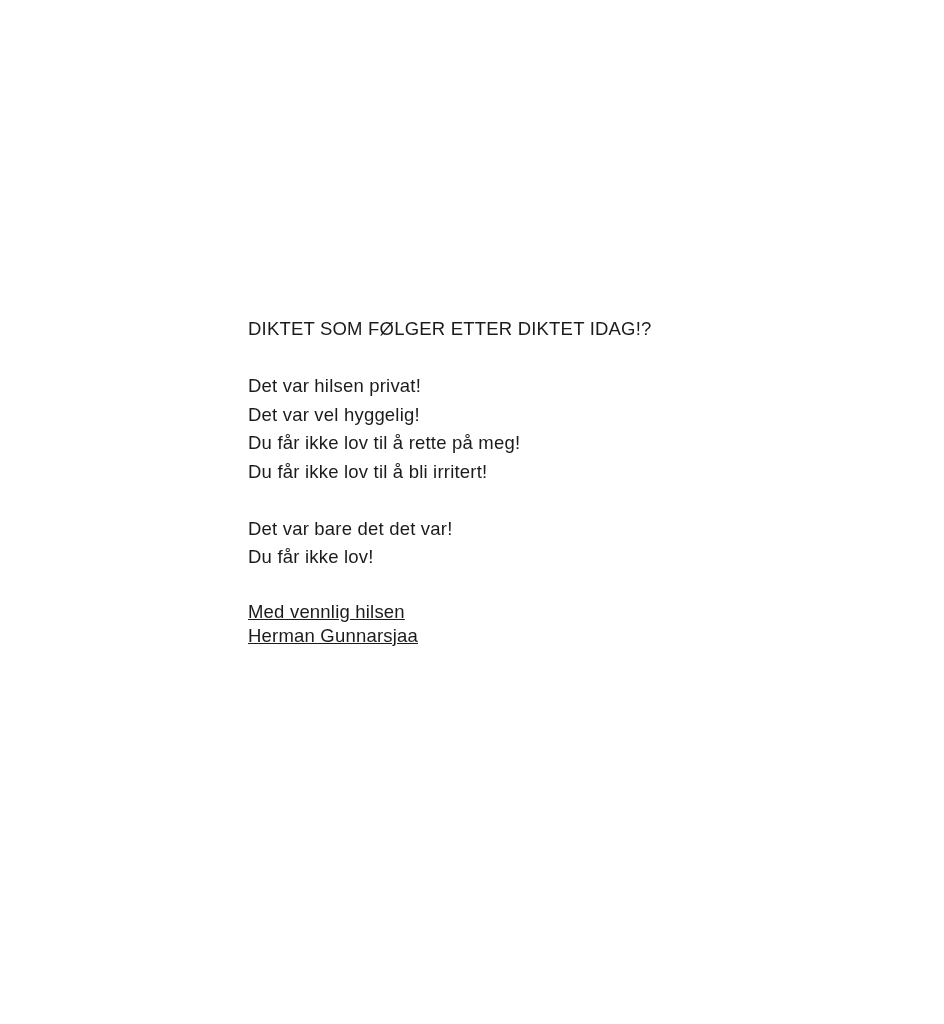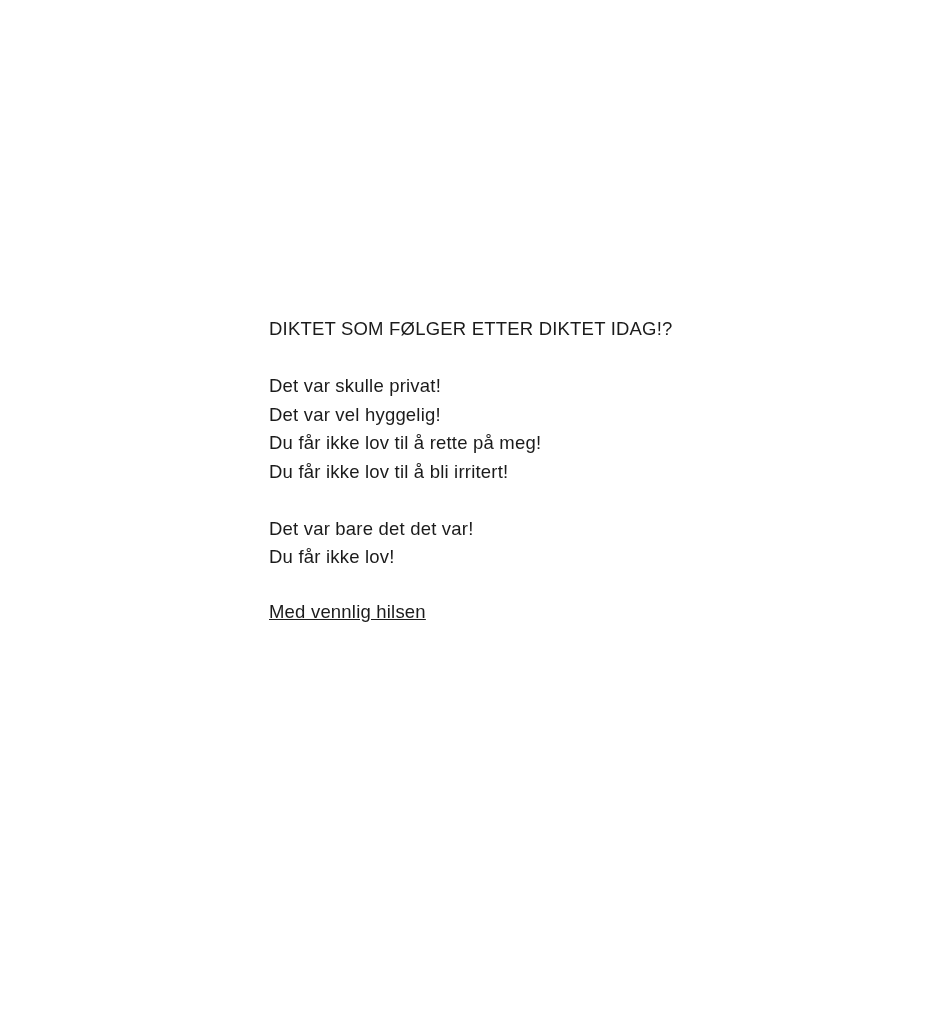--- a/index.html
+++ b/index.html
@@ -7,21 +7,21 @@
   .page {
     position: relative;
     width: 944px;
     height: 1024px;
     background: #ffffff;
     font-family: "Liberation Sans", sans-serif;
     overflow: hidden;
   }
   .poem-block {
     position: absolute;
-    left: 269px;
+    left: 248px;
     top: 315px;
     color: #1b1b1b;
     font-size: 18.5px;
     letter-spacing: 0.2px;
   }
   .poem-title {
     font-weight: 400;
     font-size: 18.5px;
     line-height: 28.5px;
     margin-bottom: 28.5px;
@@ -45,29 +45,30 @@
 </style>
 </head>
 <body>
 
 <div class="page">
   <div class="poem-block">
 
     <div class="poem-title">DIKTET SOM FØLGER ETTER DIKTET IDAG!?</div>
 
     <div class="stanza">
-      <div class="poem-line">Det var skulle privat!</div>
+      <div class="poem-line">Det var hilsen privat!</div>
       <div class="poem-line">Det var vel hyggelig!</div>
       <div class="poem-line">Du får ikke lov til å rette på meg!</div>
       <div class="poem-line">Du får ikke lov til å bli irritert!</div>
     </div>
 
     <div class="stanza">
       <div class="poem-line">Det var bare det det var!</div>
       <div class="poem-line">Du får ikke lov!</div>
     </div>
 
     <div class="signature">
       <div class="poem-line">Med vennlig hilsen</div>
+      <div class="poem-line">Herman Gunnarsjaa</div>
     </div>
 
   </div>
 </div>
 
 </body></html>

